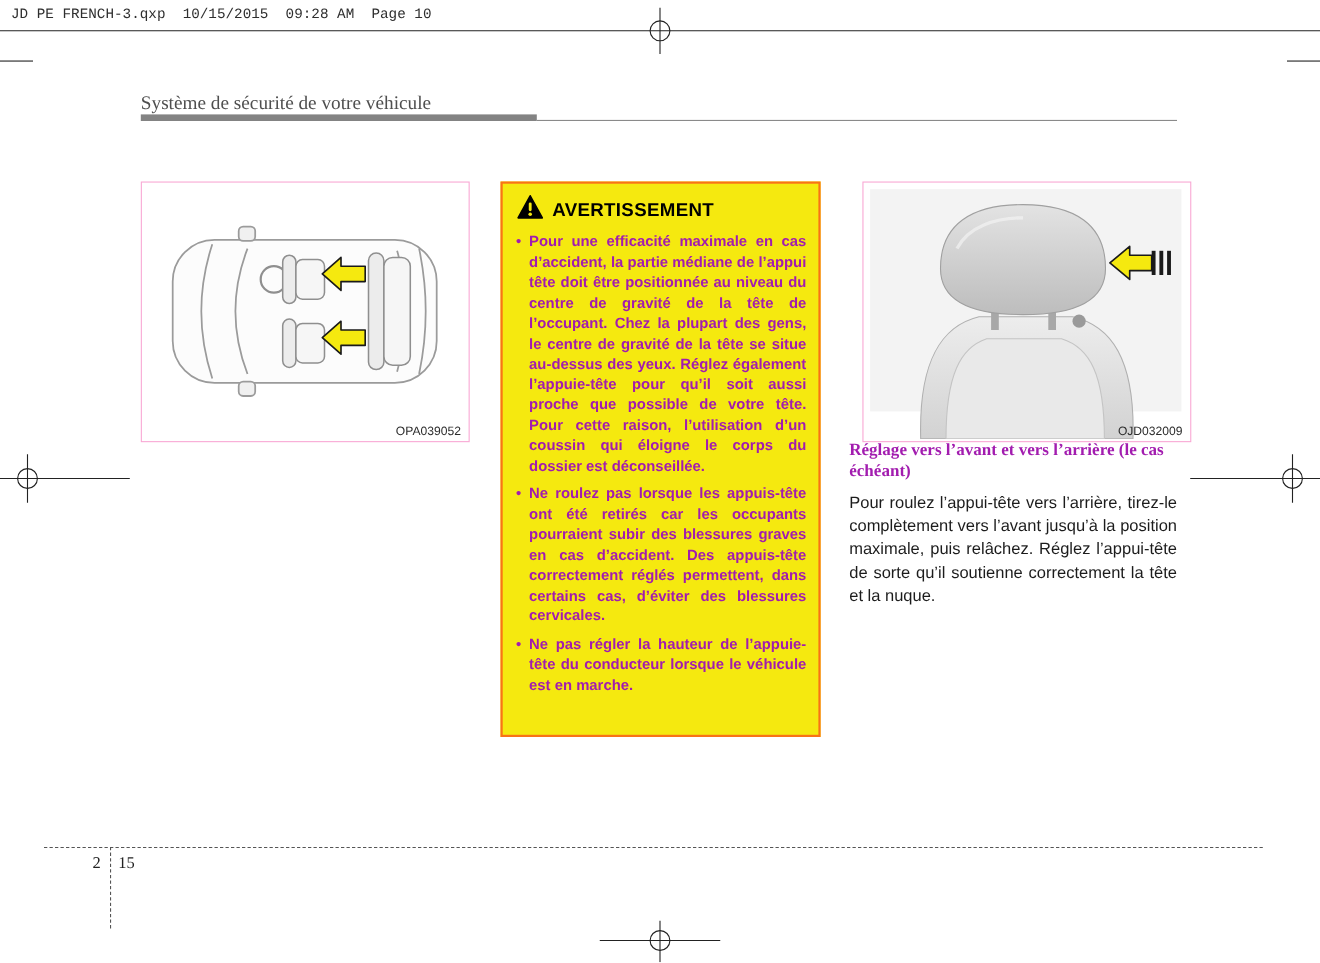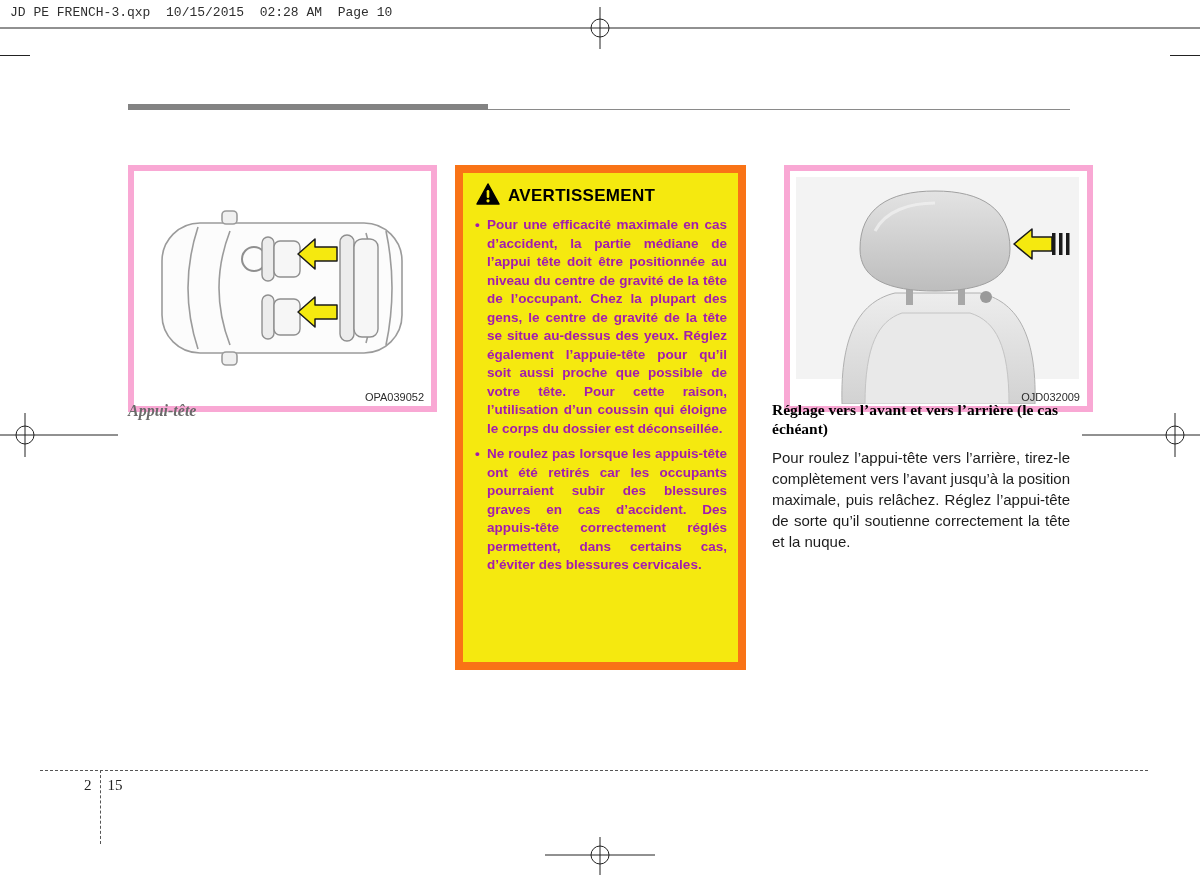--- a/index.html
+++ b/index.html
@@ -7,54 +7,54 @@
         font-family:"Liberation Sans",sans-serif;color:#1c1c1c;}
   .reg{position:absolute;}
   .print-header{position:absolute;left:10px;top:5px;font-family:"Liberation Mono",monospace;
         font-size:13px;color:#2e2e2e;white-space:pre;}
   .tick{position:absolute;height:1px;background:#222;}
   .page-title{position:absolute;left:128px;top:83px;font-family:"Liberation Serif",serif;
         font-size:17.5px;color:#4f4f4f;}
   .title-bar{position:absolute;left:128px;top:104px;width:360px;height:6px;background:#838383;}
   .title-rule{position:absolute;left:488px;top:109px;width:582px;height:1px;background:#8a8a8a;}
 
-  .figure{position:absolute;width:297px;height:235px;border:6px solid #f9a8d4;background:#ffffff;margin:0;}
+  .figure{position:absolute;width:297px;height:235px;border:1px solid #f9a8d4;background:#ffffff;margin:0;}
   .fig-left{left:128px;top:165px;}
   .fig-right{left:784px;top:165px;}
   .figcap{position:absolute;right:7px;bottom:3px;font-size:11px;color:#2b2b2b;}
 
   .col-left-text{position:absolute;left:128px;top:402px;width:297px;}
   .h-appui{font-family:"Liberation Serif",serif;font-style:italic;font-weight:bold;
         font-size:16px;color:#6a6a6a;margin:0 0 9px 0;}
   .body-p{font-size:15px;line-height:21px;text-align:justify;margin:0 0 4px 0;}
 
   .warning{position:absolute;left:455px;top:165px;width:291px;height:505px;background:#f5e90f;
-        border:8px solid #f97316;box-sizing:border-box;padding:9px 11px 6px 11px;overflow:hidden;}
+        border:2px solid #f97316;box-sizing:border-box;padding:9px 11px 6px 11px;overflow:hidden;}
   .warn-head{display:flex;align-items:center;gap:8px;margin:1px 0 7px 2px;}
   .warn-title{font-weight:bold;font-size:17px;letter-spacing:.3px;color:#000;}
   .warning ul{list-style:none;margin:0;padding:0;}
   .warning li{position:relative;padding-left:13px;font-weight:bold;font-size:13.5px;
         line-height:18.5px;text-align:justify;margin-bottom:7px;color:#a21caf;}
   .warning li::before{content:"\2022";position:absolute;left:1px;top:0;}
 
   .col-right-text{position:absolute;left:772px;top:400px;width:298px;}
   .h-reglage{font-family:"Liberation Serif",serif;font-weight:bold;font-size:15.5px;
-        line-height:19px;color:#000000;margin:0 0 9px 0;}
+        line-height:19px;color:#a21caf;margin:0 0 9px 0;}
 
   .footer-dash{position:absolute;left:40px;top:770px;width:1108px;border-top:1px dashed #555;}
   .footer-vdash{position:absolute;left:100px;top:770px;height:74px;border-left:1px dashed #555;}
   .pageno{position:absolute;left:84px;top:777px;font-family:"Liberation Serif",serif;
         font-size:15px;color:#222;display:flex;gap:16px;}
 </style>
 </head>
 <body>
 
 <div class="page">
 
-  <div class="print-header">JD PE FRENCH-3.qxp  10/15/2015  02:28 AM  Page 10</div>
+  <div class="print-header">JD PE FRENCH-3.qxp  10/15/2015  09:28 AM  Page 10</div>
 
   <svg class="reg" style="left:0;top:0" width="1200" height="60">
     <line x1="0" y1="28" x2="1200" y2="28" stroke="#222" stroke-width="1"></line>
     <line x1="600" y1="7" x2="600" y2="49" stroke="#222" stroke-width="1"></line>
     <circle cx="600" cy="28" r="9" fill="none" stroke="#222" stroke-width="1"></circle>
   </svg>
   <div class="tick" style="left:0;top:55px;width:30px;"></div>
   <div class="tick" style="left:1170px;top:55px;width:30px;"></div>
   <svg class="reg" style="left:0;top:405px" width="130" height="60">
     <line x1="0" y1="30" x2="118" y2="30" stroke="#222" stroke-width="1"></line>
@@ -65,20 +65,21 @@
     <line x1="12" y1="30" x2="130" y2="30" stroke="#222" stroke-width="1"></line>
     <line x1="105" y1="8" x2="105" y2="52" stroke="#222" stroke-width="1"></line>
     <circle cx="105" cy="30" r="9" fill="none" stroke="#222" stroke-width="1"></circle>
   </svg>
   <svg class="reg" style="left:545px;top:825px" width="110" height="50">
     <line x1="0" y1="30" x2="110" y2="30" stroke="#222" stroke-width="1"></line>
     <line x1="55" y1="12" x2="55" y2="50" stroke="#222" stroke-width="1"></line>
     <circle cx="55" cy="30" r="9" fill="none" stroke="#222" stroke-width="1"></circle>
   </svg>
 
+  <div class="page-title">Système de sécurité de votre véhicule</div>
   <div class="title-bar"></div>
   <div class="title-rule"></div>
 
   <figure class="figure fig-left">
     <svg viewBox="0 0 295 233" width="295" height="233">
       <g stroke="#9b9b9b" fill="none" stroke-width="1.6">
         <rect x="28" y="52" width="240" height="130" rx="38" fill="#fcfcfc"></rect>
         <path d="M64 56 q -20 61 0 122"></path>
         <path d="M96 60 q -22 57 0 114"></path>
         <path d="M232 62 q 16 54 0 110"></path>
@@ -97,37 +98,37 @@
       </g>
       <g fill="#f5e90f" stroke="#1a1a1a" stroke-width="1.5" stroke-linejoin="round">
         <path d="M203 76 h-22 v-8 l-17 15 17 15 v-8 h22 z"></path>
         <path d="M203 134 h-22 v-8 l-17 15 17 15 v-8 h22 z"></path>
       </g>
     </svg>
     <figcaption class="figcap">OPA039052</figcaption>
   </figure>
 
   <section class="col-left-text">
-    <h3 class="h-appui">Appui-tête</h3>
   </section>
 
   <section class="warning">
     <div class="warn-head">
       <span>
         <svg width="24" height="22" viewBox="0 0 24 22">
           <path d="M12 1 L23 21 H1 Z" fill="#000" stroke="#000" stroke-width="1.5" stroke-linejoin="round"></path>
           <rect x="10.7" y="7" width="2.6" height="8" rx="1.3" fill="#f5e90f"></rect>
           <circle cx="12" cy="17.8" r="1.6" fill="#f5e90f"></circle>
         </svg>
       </span>
       <span class="warn-title">AVERTISSEMENT</span>
     </div>
     <ul>
       <li>Pour une efficacité maximale en cas d’accident, la partie médiane de l’appui tête doit être positionnée au niveau du centre de gravité de la tête de l’occupant. Chez la plupart des gens, le centre de gravité de la tête se situe au-dessus des yeux. Réglez également l’appuie-tête pour qu’il soit aussi proche que possible de votre tête. Pour cette raison, l’utilisation d’un coussin qui éloigne le corps du dossier est déconseillée.</li>
       <li>Ne roulez pas lorsque les appuis-tête ont été retirés car les occupants pourraient subir des blessures graves en cas d’accident. Des appuis-tête correctement réglés permettent, dans certains cas, d’éviter des blessures cervicales.</li>
+      <li>Ne pas régler la hauteur de l’appuie-tête du conducteur lorsque le véhicule est en marche.</li>
     </ul>
   </section>
 
   <figure class="figure fig-right">
     <svg viewBox="0 0 295 233" width="295" height="233">
       <defs>
         <linearGradient id="hg" x1="0" y1="0" x2="0" y2="1">
           <stop offset="0" stop-color="#e3e3e3"></stop>
             <stop offset="1" stop-color="#bdbdbd"></stop>
         </linearGradient>

